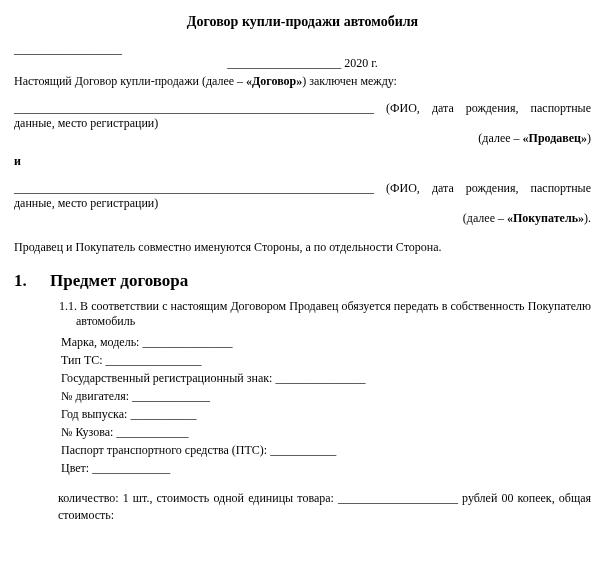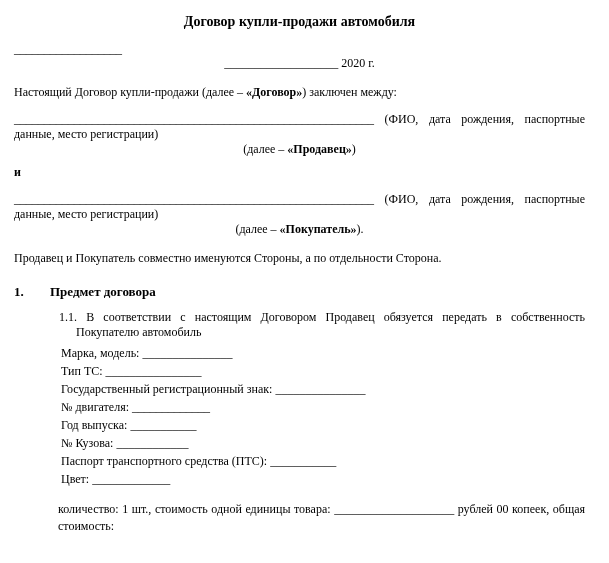--- a/index.html
+++ b/index.html
@@ -1,45 +1,45 @@
 <!DOCTYPE html>
 <html><head>
 <meta charset="utf-8">
 <style>
   html, body { margin: 0; padding: 0; background: #ffffff; }
   .page {
     width: 609px;
     height: 563px;
     box-sizing: border-box;
-    padding: 8px 24px 0 14px;
+    padding: 8px 18px 0 14px;
     overflow: hidden;
     background: #ffffff;
     color: #000000;
     font-family: "Liberation Serif", "DejaVu Serif", serif;
     font-size: 12px;
     line-height: 15px;
   }
   .title {
     text-align: center;
     font-weight: bold;
     font-size: 14px;
     line-height: 16px;
     margin-top: 6px;
   }
   .top-blank { margin-top: 12px; line-height: 14px; }
   .date-line { text-align: center; line-height: 14px; }
-  .intro { margin-top: 15px; }
+  .intro { margin-top: 4px; }
   .party { margin-top: 12px; text-align: justify; }
-  .party-label { text-align: center; }
+  .party-label { text-align: right; }
   .and { font-weight: bold; margin: 8px 0 0 0; }
   .parties-note { margin-top: 14px; }
   .section-heading {
     margin: 18px 0 10px 0;
     font-weight: bold;
-    font-size: 13px;
+    font-size: 17px;
     line-height: 16px;
     font-family: Liberation Serif, serif;
   }
   .section-number { display: inline-block; width: 36px; }
   .clause {
     margin-left: 62px;
     text-indent: -17px;
     text-align: justify;
   }
   .fields { margin-top: 4px; margin-left: 47px; line-height: 18px; }

